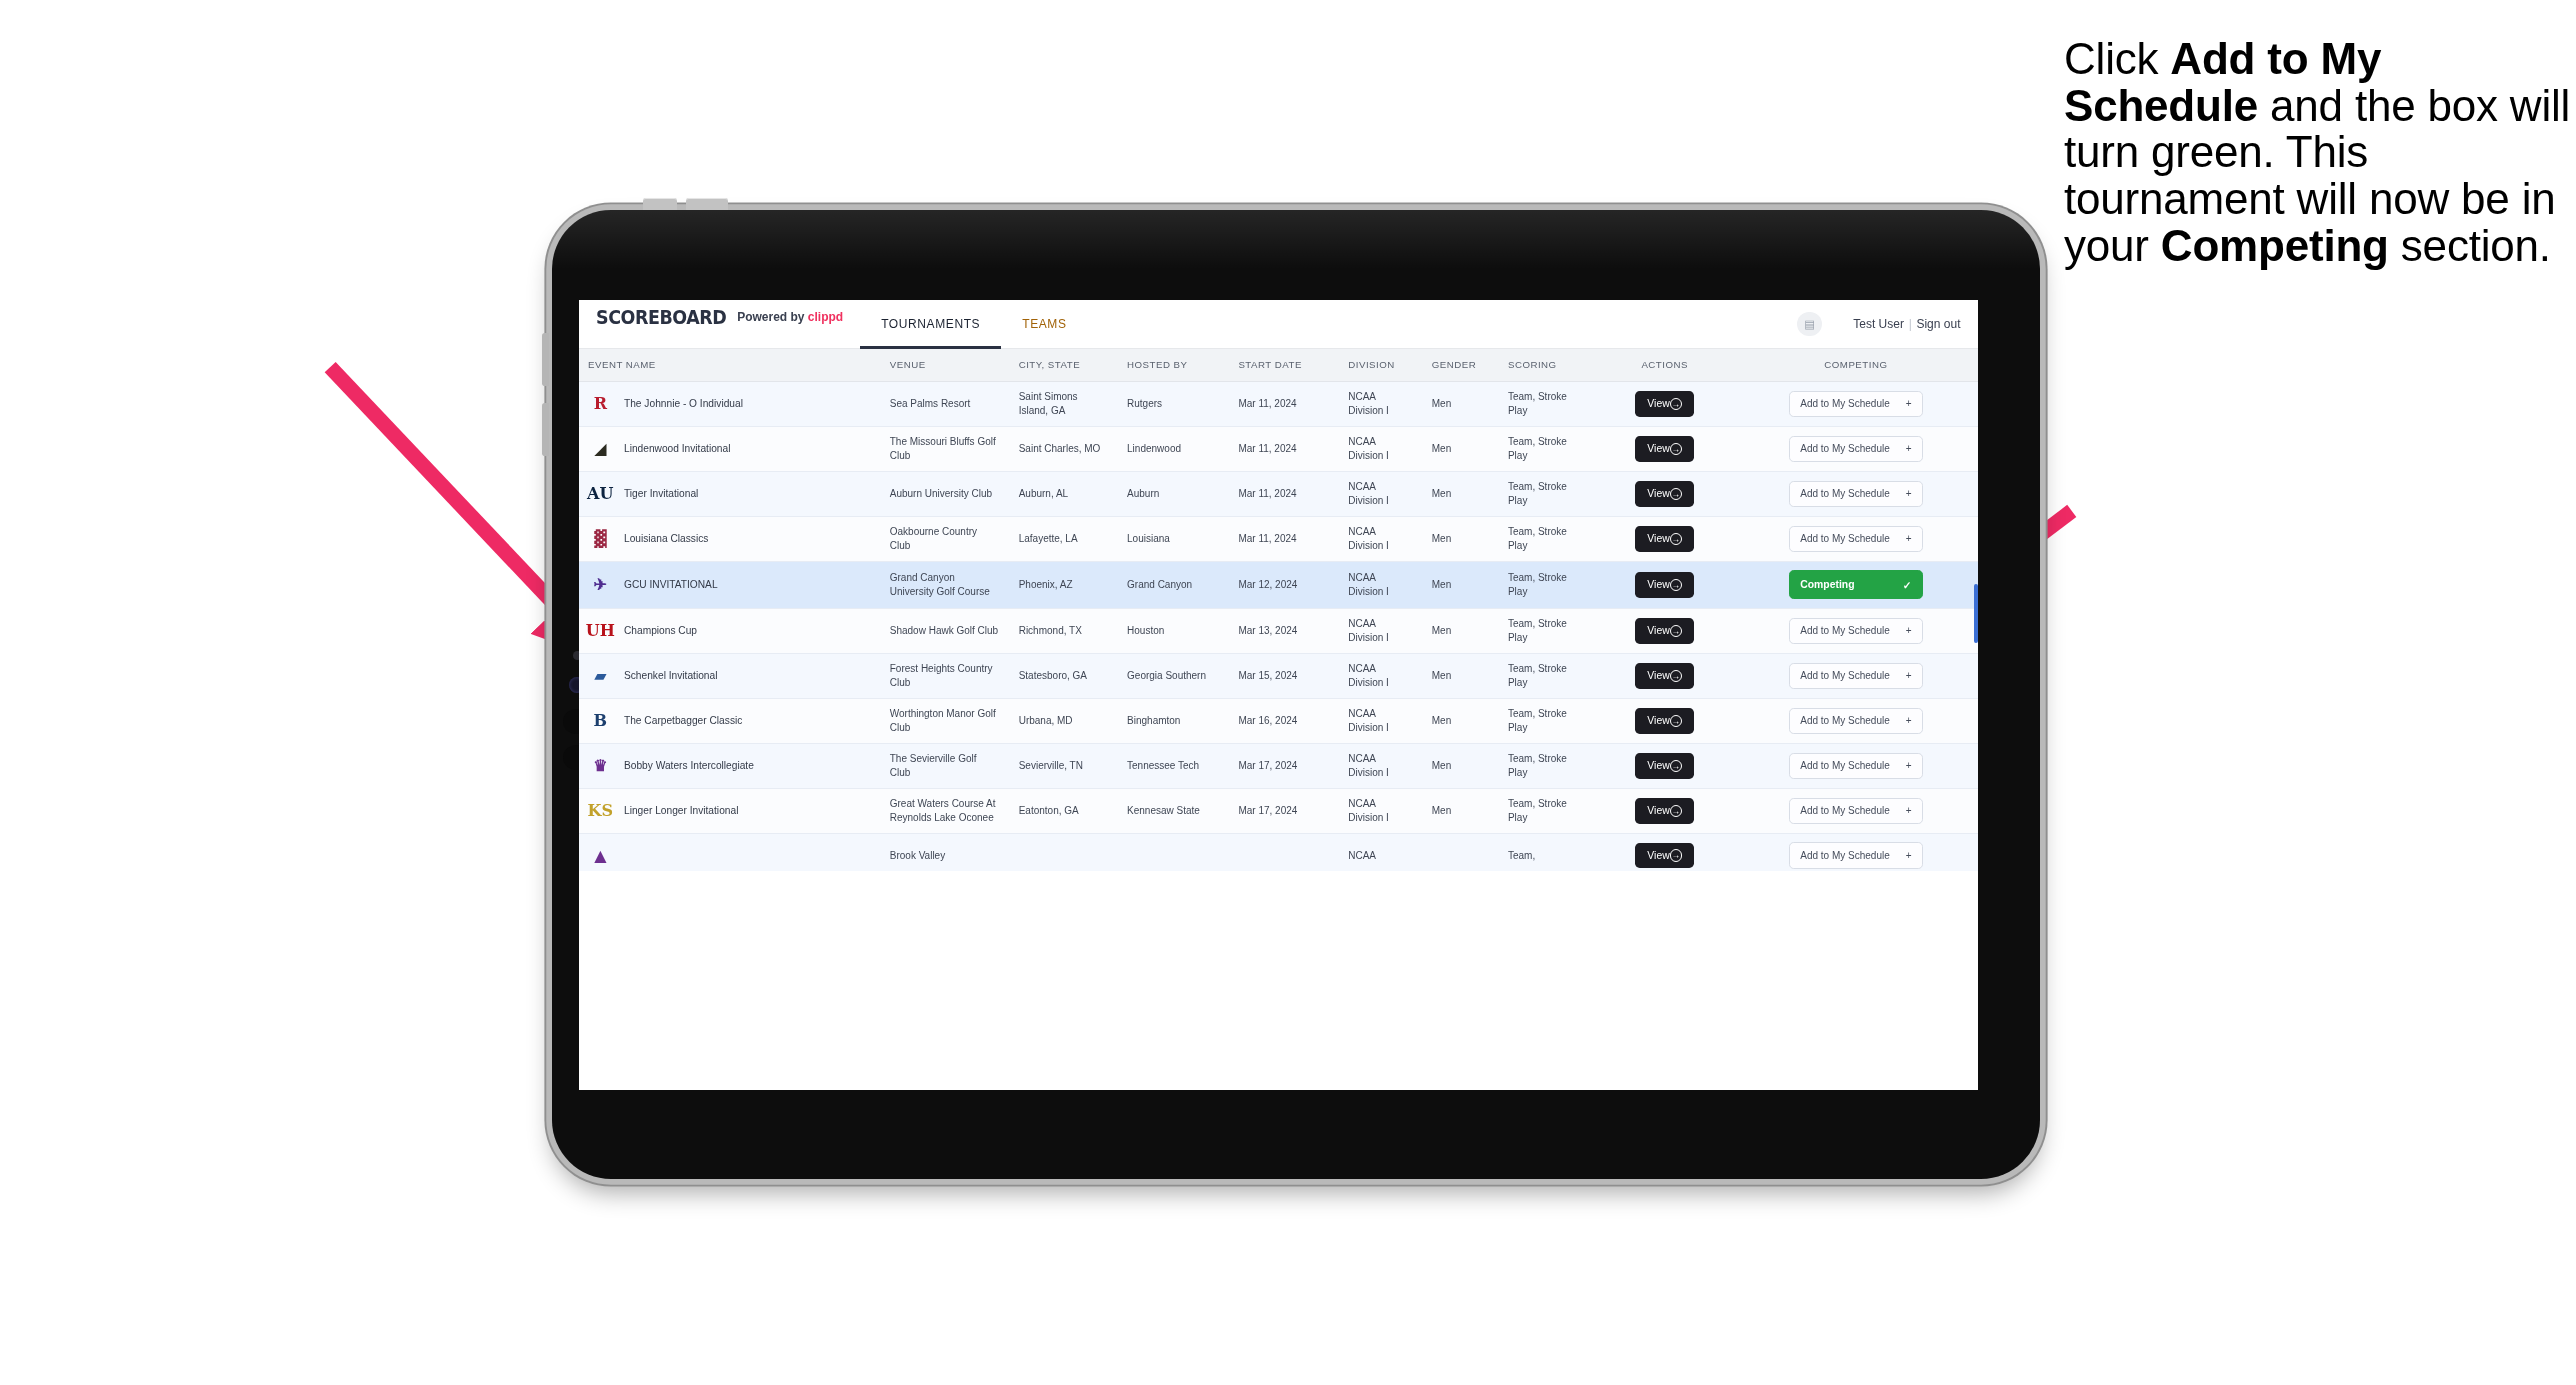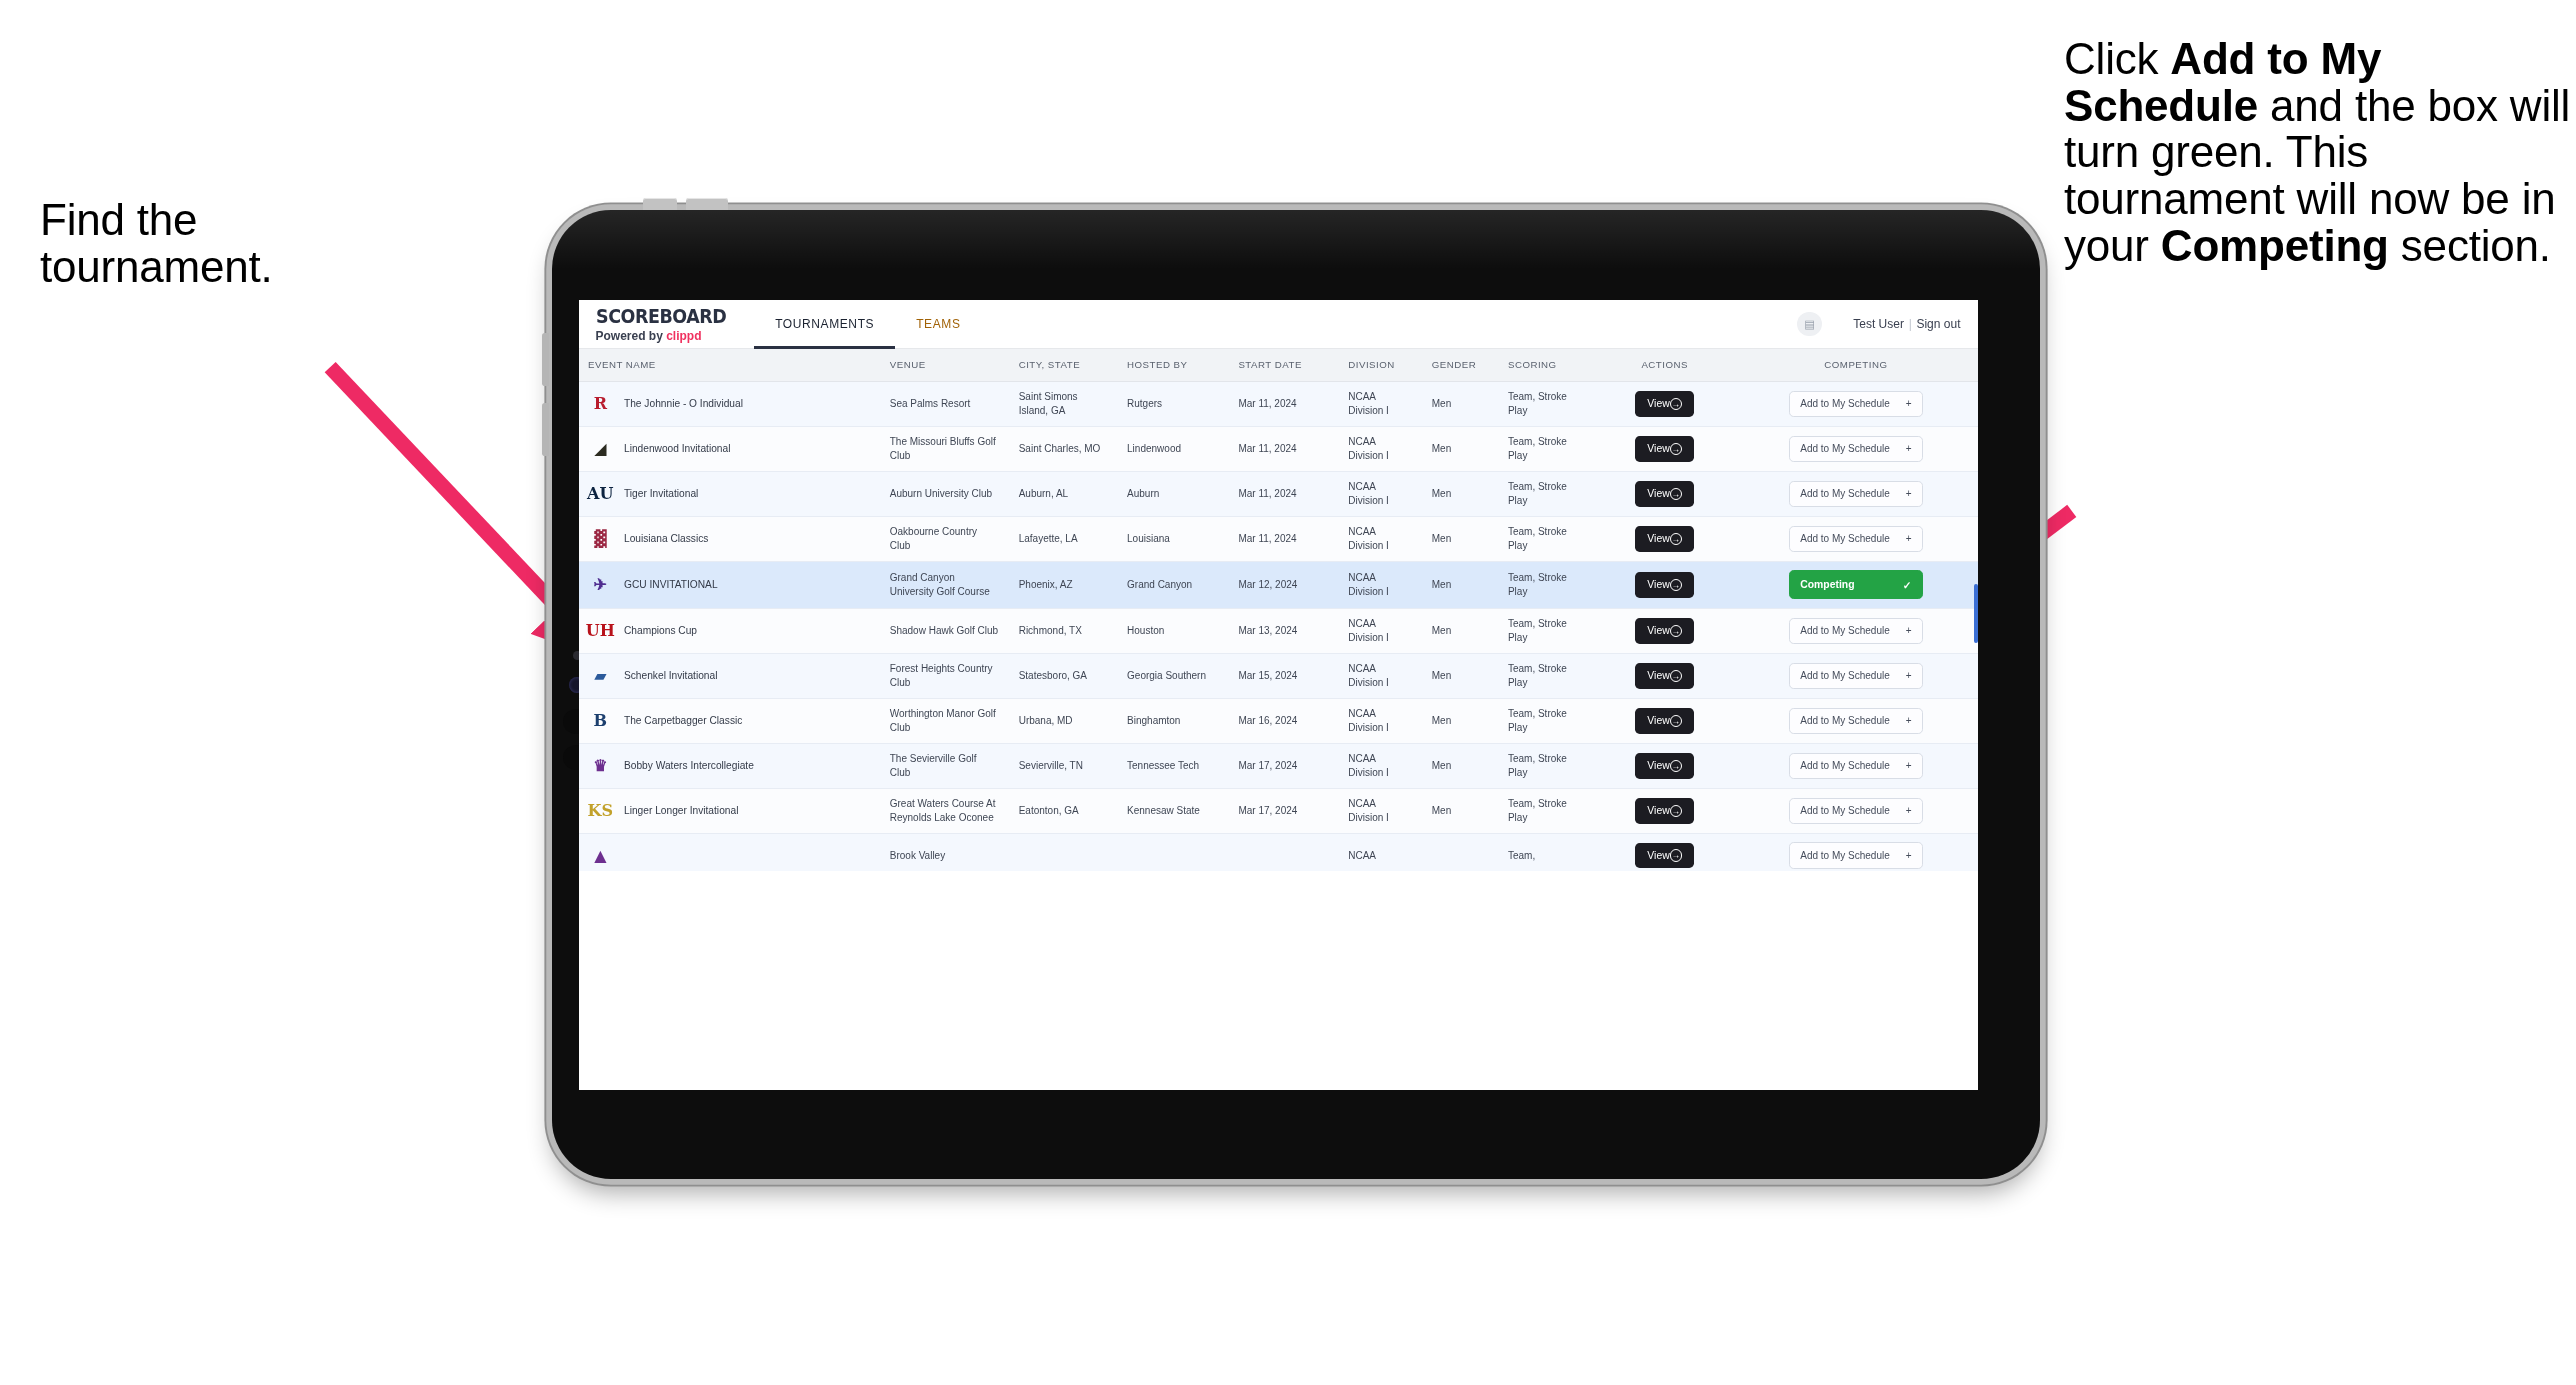--- a/index.html
+++ b/index.html
@@ -97,21 +97,21 @@
   #app-header {
     height: 49px;
     background: #ffffff;
     display: flex;
     align-items: stretch;
     position: relative;
     border-bottom: 0.9px solid #e6e8eb;
   }
   #logo-block {
     padding: 7.6px 17px 5.7px 17px;
-    display: flex; flex-direction: column; justify-content: center;
+    display: flex; flex-direction: row; justify-content: center;
   }
   #logo-main {
     font-family: "DejaVu Sans", sans-serif;
     font-weight: 700;
     font-size: 19px;
     letter-spacing: -0.5px;
     color: #2a3142;
     line-height: 1;
     transform: scaleX(0.92);
     transform-origin: left center;
@@ -254,24 +254,20 @@
     width: 3.8px; height: 59px;
     background: #3b6fd4;
     border-radius: 1.9px;
   }
 </style>
 </head>
 <body>
 
 <div id="stage">
 
-  <div id="annot-left" class="annot">
-    <div>Find the</div>
-    <div>tournament.</div>
-  </div>
 
   <div id="annot-right" class="annot">
     <span>Click </span><b>Add to My Schedule</b><span> and the box will turn green. </span><span>This tournament will now be in your </span><b>Competing</b><span> section.</span>
   </div>
 
   <svg class="arrow-svg" id="arrow-left" style="left:0;top:0;width:2576px;height:1386px" viewBox="0 0 2723 1465" width="2576" height="1386">
     <defs>
       <marker id="ah1" markerWidth="5" markerHeight="5" refX="2.2" refY="2.5" orient="auto">
         <path d="M0,0 L5,2.5 L0,5 z" fill="#ee2a64"></path>
       </marker>

